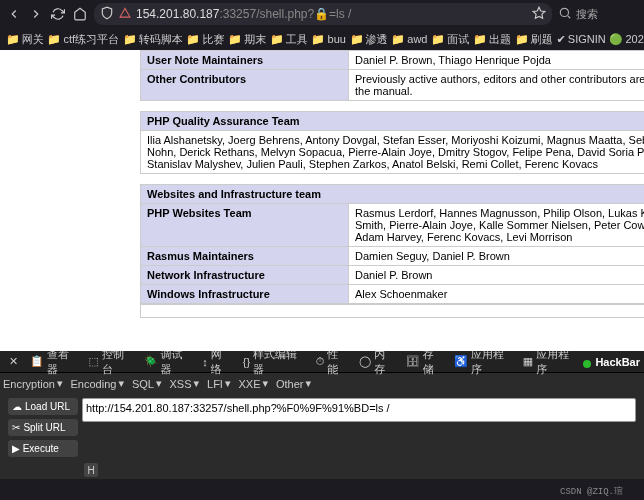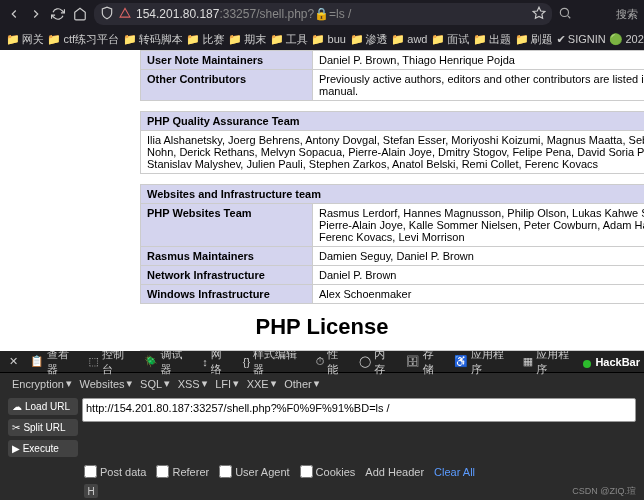--- a/index.html
+++ b/index.html
@@ -2,50 +2,50 @@
 <html><head>
 <meta charset="utf-8">
 <style>
 * { margin:0; padding:0; box-sizing:border-box; font-family:Arial,sans-serif; }
 body { width:644px; height:500px; background:#1c1b22; overflow:hidden; font-size:11px; color:#ddd; position:relative; }
 .topbar { height:28px; background:#1c1b22; display:flex; align-items:center; padding:0 6px; gap:6px; }
 .topbar .nav-icon { width:16px; height:16px; display:flex; align-items:center; justify-content:center; color:#ccc; cursor:pointer; }
 .urlbar { flex:1; height:22px; background:#2b2a33; border-radius:9px; display:flex; align-items:center; padding:0 6px; gap:4px; color:#ccc; }
 .urlbar-text { flex:1; color:#ddd; font-size:12px; }
 .urlbar-text .faded { color:#888; }
-.search-area { width:80px; display:flex; align-items:center; color:#aaa; gap:4px;justify-content:space-between; }
+.search-area { width:80px; display:flex; align-items:center; color:#aaa; gap:4px; }
 .bookmarks { height:22px; background:#1c1b22; display:flex; align-items:center; padding:0 6px; gap:4px; color:#ccc; }
 .bm-item { display:flex; align-items:center; gap:2px; white-space:nowrap; font-size:11px; cursor:pointer; }
 .content { background:#fff; color:#000; height:301px; overflow:hidden; position:relative; }
 .tbl { width:100%; border-collapse:collapse; font-size:11px; }
 .tbl td, .tbl th { padding:3px 6px; border:1px solid #ccc; text-align:left; vertical-align:top; }
-.tbl td:first-child, .tbl th:first-child { background:#d4d4ee; font-weight:bold; width:172px; }
+.tbl td:first-child, .tbl th:first-child { background:#d4d4ee; font-weight:bold; width:208px; }
 .section-hdr { background:#cccce6; text-align:center; font-weight:bold; padding:3px; }
 .fullrow td { background:#fff; }
 .h2 { font-size:22px; font-weight:bold; text-align:center; margin:10px 0; }
 .license-box { padding:0 10px; font-size:11px; }
 .dirlist { background:#fff; color:#000; padding:4px 6px; font-size:12px; border-top:1px solid #ccc; }
 .devtools { background:#2b2b2b; color:#ccc; }
 .dt-tabs { height:22px; background:#222; display:flex; align-items:center; gap:2px; font-size:11px; padding:0 4px; border-bottom:1px solid #000; }
 .dt-tab { display:flex; align-items:center; gap:3px; padding:0 5px; height:22px; cursor:pointer; }
 .hackbar-title { color:#fff; font-weight:bold; margin-left:auto; display:flex; align-items:flex-end; gap:4px; }
 .hackbar-title .dot { width:8px; height:8px; background:#2cbb2c; border-radius:50%; }
-.hb-row { display:flex; align-items:flex-start; gap:8px; padding:4px 12px; font-size:11px; }
+.hb-row { display:flex; align-items:flex-start; gap:8px; padding:4px 3px; font-size:11px; }
 .hb-dd { display:flex; align-items:center; gap:2px; cursor:pointer; }
 .hb-body { display:flex; gap:4px; padding:4px 8px; }
 .hb-btns { width:70px; display:flex; flex-direction:column; gap:4px; }
 .hb-btn { background:#424242; color:#fff; font-size:10px; padding:3px 4px; border-radius:3px; display:flex; align-items:center; gap:3px; cursor:pointer; }
 .hb-url { flex:1; background:#fff; color:#000; border:1px solid #999; border-radius:2px; padding:3px; font-size:11px; height:24px; resize:none; }
 .hb-opts { display:flex; align-items:center; gap:10px; padding:4px 16px 4px 84px; font-size:11px; }
 .cb { display:flex; align-items:center; gap:3px; }
 .link-blue { color:#5b9bff; cursor:pointer; }
 .headers { padding:2px 84px; font-size:11px; }
 .hdr-row { display:flex; align-items:center; gap:4px; }
 .hdr-key { width:14px; height:14px; background:#444; color:#ccc; display:flex; align-items:center; justify-content:center; border-radius:2px; font-size:10px; }
-.watermark { position:absolute; right:8px; bottom:2px; font-size:9px; color:#888; }
+.watermark { position:absolute; right:21px; bottom:2px; font-size:9px; color:#888;font-family:Liberation Mono, monospace; }
 svg { width:14px; height:14px; }
 </style>
 </head>
 <body>
 
 <div class="topbar">
   <div class="nav-icon">
       <svg viewBox="0 0 24 24" fill="none" stroke="currentColor" stroke-width="2">
         <path d="M15 18l-6-6 6-6"></path>
       </svg>
@@ -143,21 +143,20 @@
     <tr>
           <td>Network Infrastructure</td>
           <td>Daniel P. Brown</td>
         </tr>
     <tr>
           <td>Windows Infrastructure</td>
           <td>Alex Schoenmaker</td>
         </tr>
   </tbody>
     </table>
-  <div class="h2">PHP License</div>
   <div class="license-box" style="margin-left:140px;width:560px;border:1px solid #ccc;padding:6px">
     
     
     
   </div>
 </div>
 
 <div class="devtools">
   <div class="dt-tabs">
     <span class="dt-tab">✕</span>
@@ -171,55 +170,35 @@
     <span class="dt-tab">🗄 <span>存储</span></span>
     <span class="dt-tab">♿ <span>应用程序</span></span>
     <span class="dt-tab">▦ <span>应用程序</span></span>
     <span class="hackbar-title">
         <span class="dot"></span>
         <span>HackBar</span>
       </span>
   </div>
   <div class="hb-row">
     <span class="hb-dd"><span>Encryption</span> ▾</span>
-    <span class="hb-dd"><span>Websites</span> ▾</span>
+    <span class="hb-dd"><span>Encoding</span> ▾</span>
     <span class="hb-dd"><span>SQL</span> ▾</span>
     <span class="hb-dd"><span>XSS</span> ▾</span>
     <span class="hb-dd"><span>LFI</span> ▾</span>
     <span class="hb-dd"><span>XXE</span> ▾</span>
     <span class="hb-dd"><span>Other</span> ▾</span>
   </div>
   <div class="hb-body">
     <div class="hb-btns">
       <div class="hb-btn">☁ <span>Load URL</span></div>
       <div class="hb-btn">✂ <span>Split URL</span></div>
       <div class="hb-btn">▶ <span>Execute</span></div>
     </div>
     <textarea class="hb-url" style="">http://154.201.80.187:33257/shell.php?%F0%9F%91%BD=ls /</textarea>
   </div>
-  <div class="hb-opts">
-    <label class="cb">
-        <input type="checkbox" style=""> 
-        <span>Post data</span>
-      </label>
-    <label class="cb">
-        <input type="checkbox" style=""> 
-        <span>Referer</span>
-      </label>
-    <label class="cb">
-        <input type="checkbox" style=""> 
-        <span>User Agent</span>
-      </label>
-    <label class="cb">
-        <input type="checkbox" style=""> 
-        <span>Cookies</span>
-      </label>
-    <span style="cursor:pointer">Add Header</span>
-    <span class="link-blue">Clear All</span>
-  </div>
   <div class="headers">
     <div class="hdr-row">
       <span class="hdr-key">H</span>
     </div>
   </div>
 </div>
 
 <div class="watermark">CSDN @ZIQ.瑄</div>
 
 </body></html>

